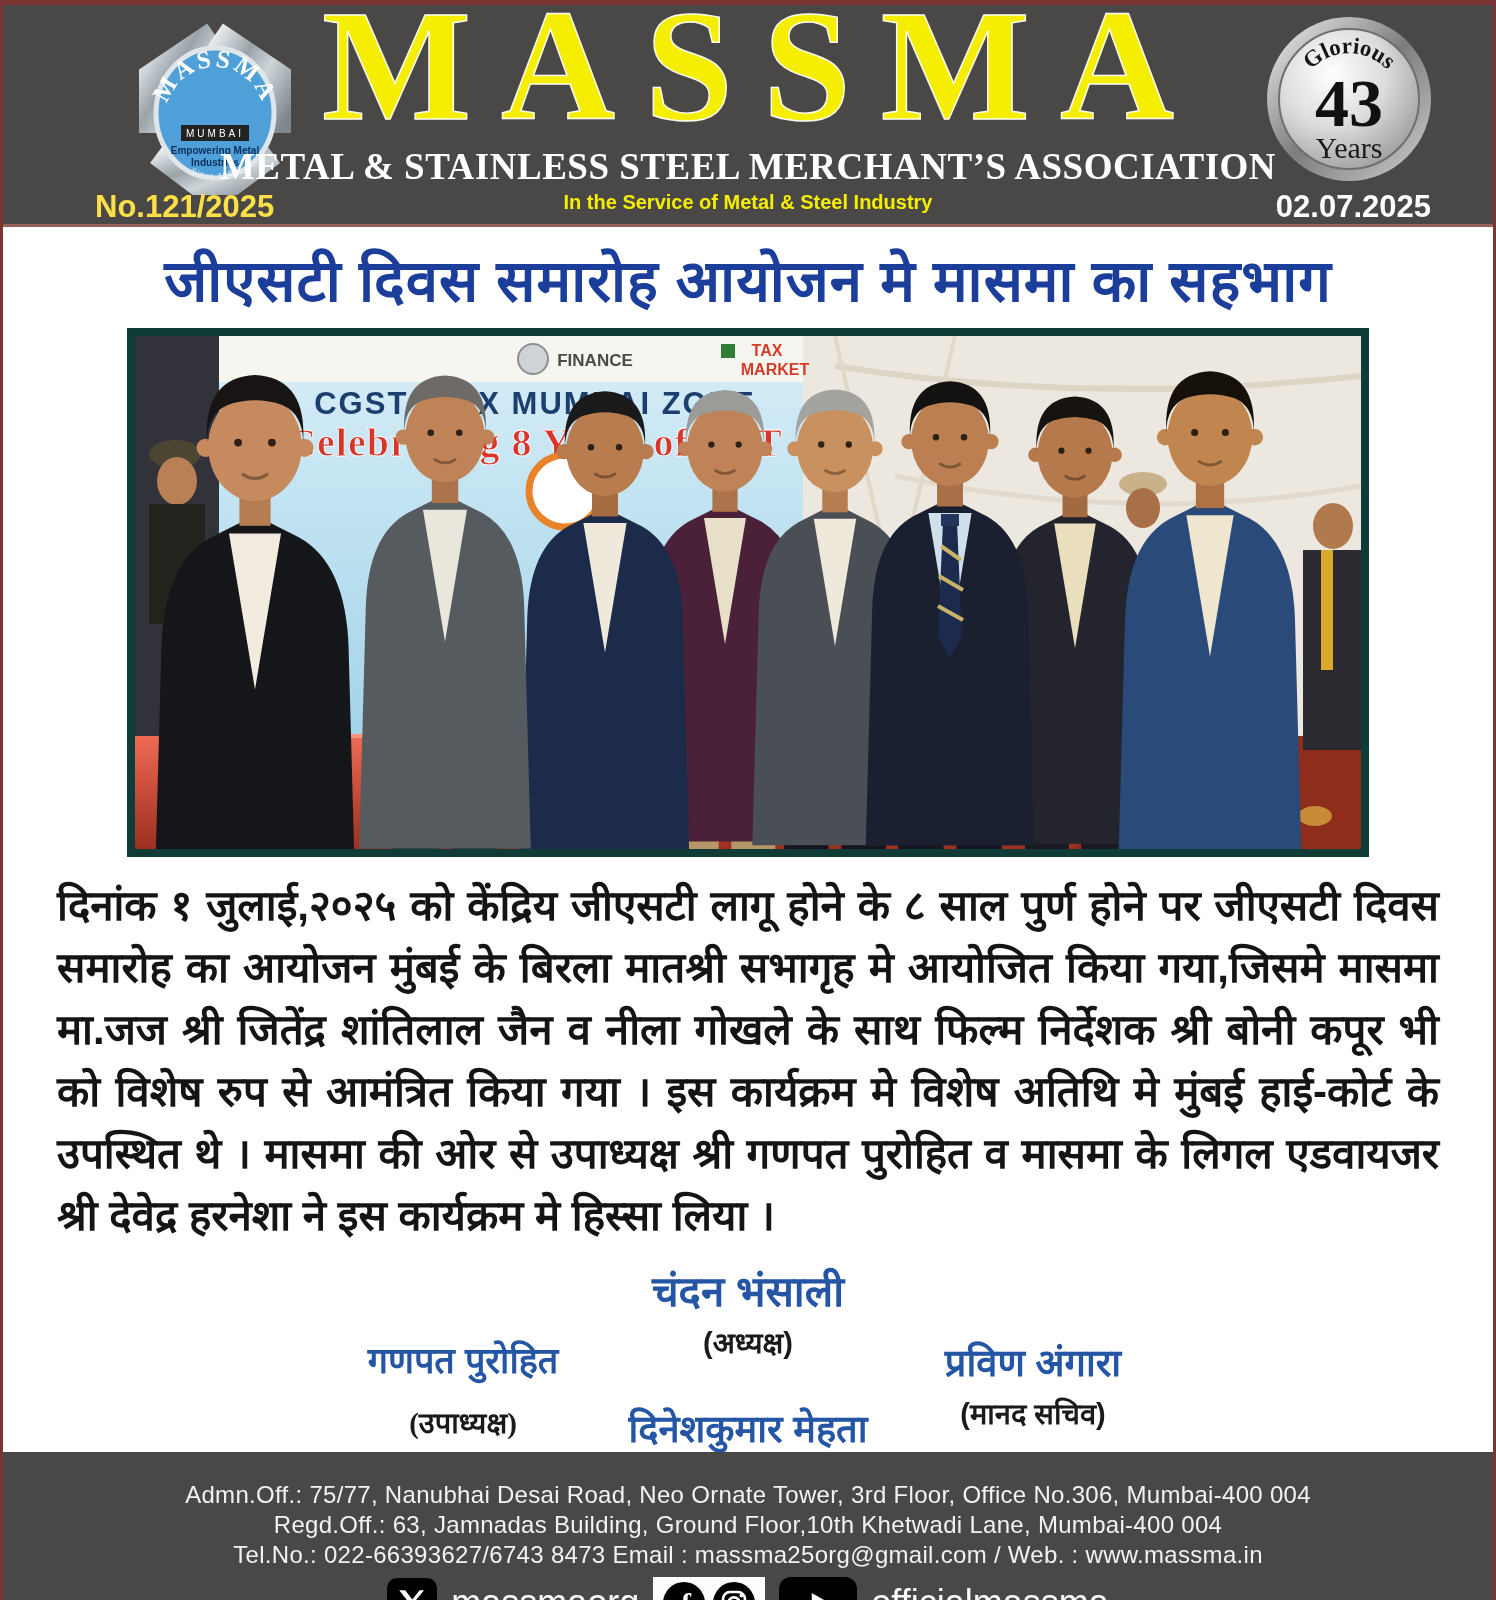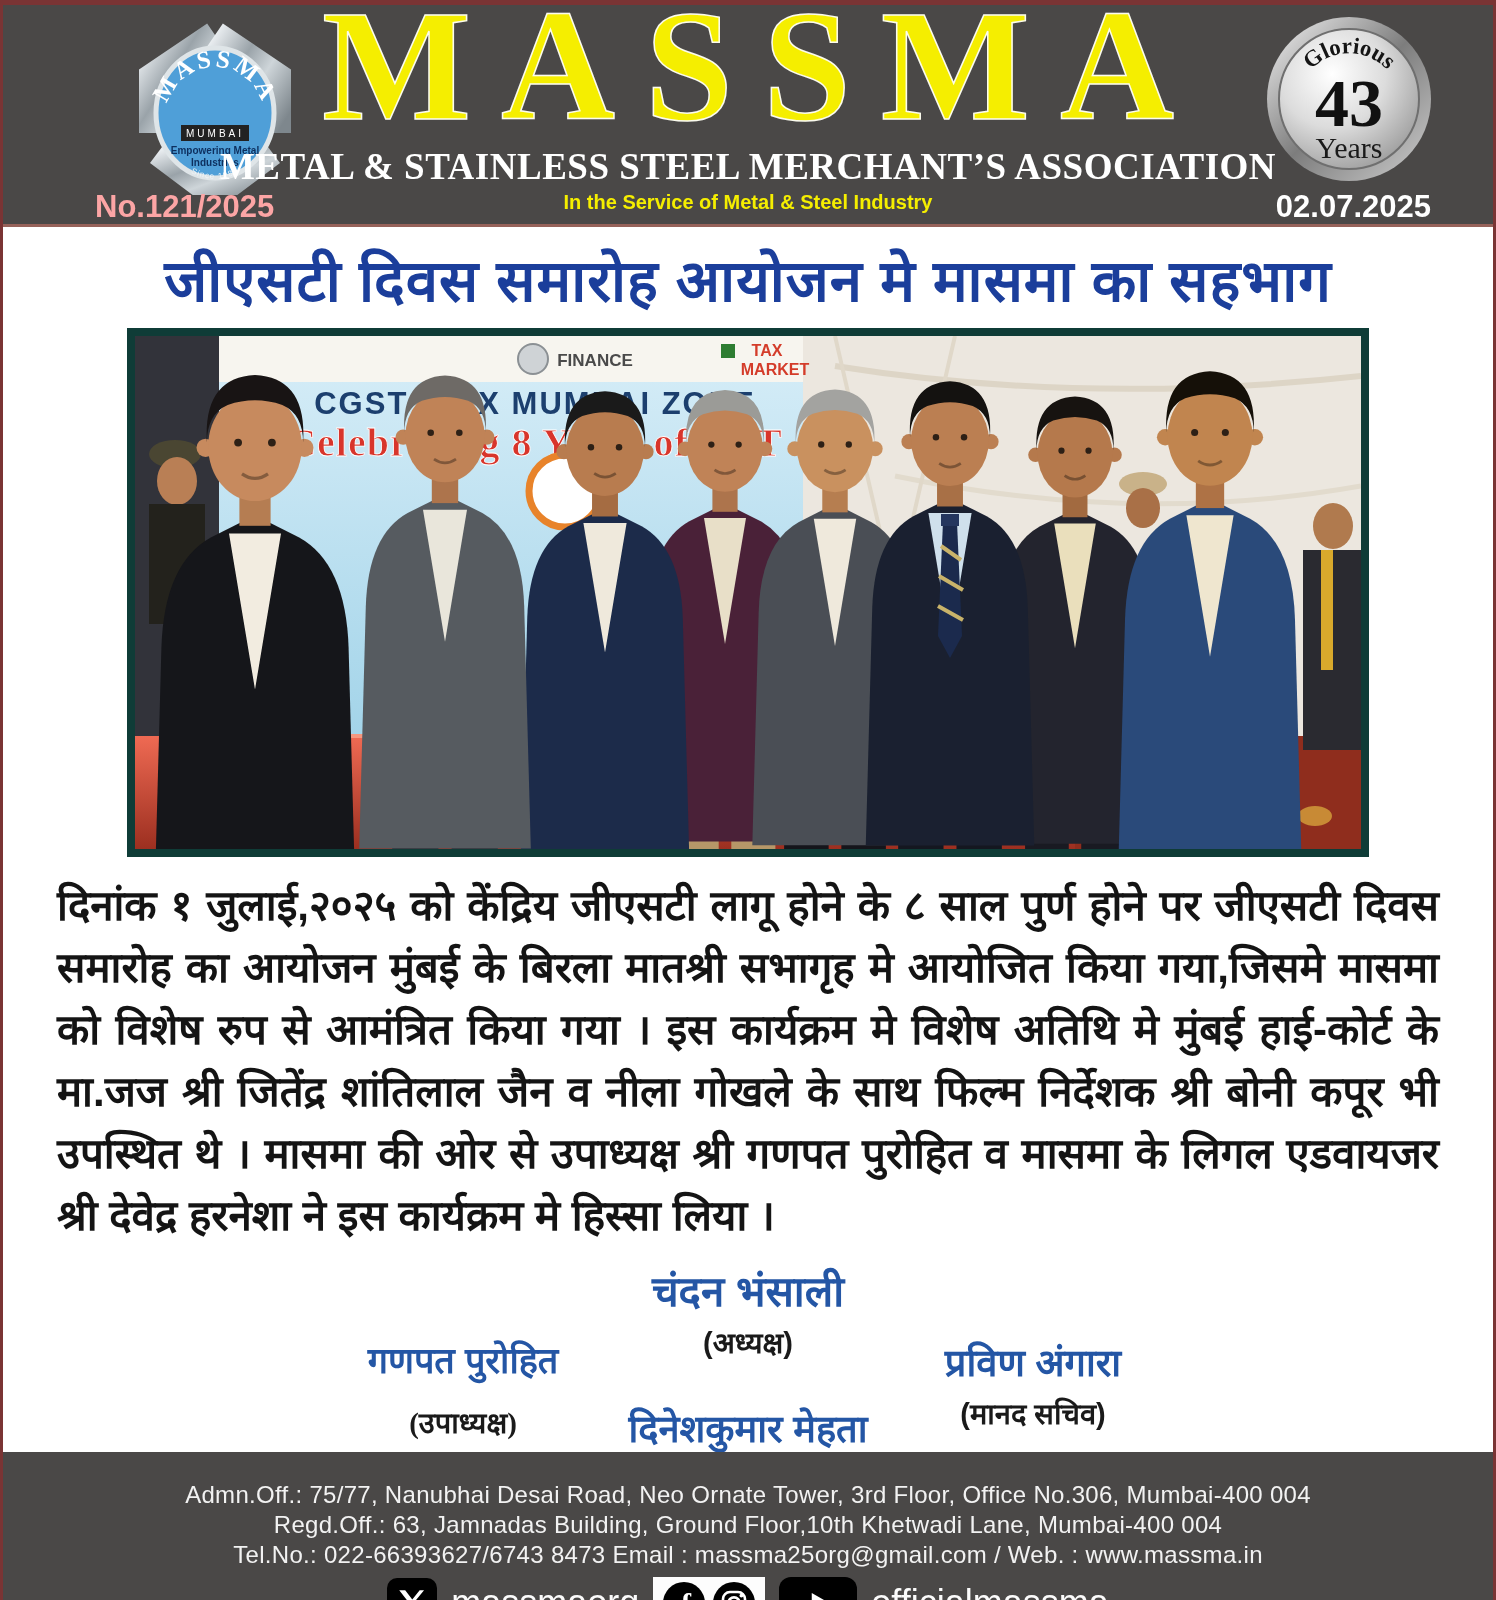--- a/index.html
+++ b/index.html
@@ -23,21 +23,21 @@
   }
   .hdr-sub{
     position:absolute; top:140px; left:0; right:0; text-align:center;
     font-family:"Liberation Serif", serif; font-weight:bold;
     font-size:37px; color:#ffffff; letter-spacing:0.5px;
   }
   .hdr-tag{
     position:absolute; top:186px; left:0; right:0; text-align:center;
     font-weight:bold; font-size:20px; color:#f5ee00;
   }
-  .ref-no{ position:absolute; left:92px; top:184px; font-weight:bold; font-size:31px; color:#fca5a5; }
+  .ref-no{ position:absolute; left:92px; top:184px; font-weight:bold; font-size:31px; color:#fde047; }
   .issue-date{ position:absolute; right:62px; top:184px; font-weight:bold; font-size:31px; color:#ffffff; }
   .logo-wrap{ position:absolute; left:92px; top:8px; width:240px; height:182px; }
   .badge-wrap{ position:absolute; right:58px; top:8px; width:172px; height:172px; }
   
   .headline{
     margin-top:12px; text-align:center;
     font-size:58px; font-weight:bold; color:#1b3e9b; letter-spacing:1px;
   }
   
   .photo-frame{
@@ -238,22 +238,22 @@
         <path d="M806,210 L826,224 M804,240 L828,254 M803,270 L828,284" stroke="#c9b36a" stroke-width="4"></path>
       </g>
       <use href="#person" transform="translate(957,-12) scale(1.18)" style="--coat:#2a4a7a;--shirt:#efe6cf;--pant:#1b2740;--hair:#151008;--skin:#c1854f;--skin2:#ae7245"></use>
       <use href="#person" transform="translate(-10,-13) scale(1.3)" style="--coat:#15161a;--shirt:#f2ece0;--pant:#0d0d12;--hair:#181414;--skin:#c78a5e;--skin2:#b57d52"></use>
     </svg>
   </div>
 
   <section class="article">
     <div class="ln">दिनांक १ जुलाई,२०२५ को केंद्रिय जीएसटी लागू होने के ८ साल पुर्ण होने पर जीएसटी दिवस</div>
     <div class="ln">समारोह का आयोजन मुंबई के बिरला मातश्री सभागृह मे आयोजित किया गया,जिसमे मासमा</div>
+    <div class="ln">मा.जज श्री जितेंद्र शांतिलाल जैन व नीला गोखले के साथ फिल्म निर्देशक श्री बोनी कपूर भी</div>
     <div class="ln">को विशेष रुप से आमंत्रित किया गया । इस कार्यक्रम मे विशेष अतिथि मे मुंबई हाई-कोर्ट के</div>
-    <div class="ln">मा.जज श्री जितेंद्र शांतिलाल जैन व नीला गोखले के साथ फिल्म निर्देशक श्री बोनी कपूर भी</div>
     <div class="ln">उपस्थित थे । मासमा की ओर से उपाध्यक्ष श्री गणपत पुरोहित व मासमा के लिगल एडवायजर</div>
     <div class="ln last">श्री देवेद्र हरनेशा ने इस कार्यक्रम मे हिस्सा लिया ।</div>
   </section>
 
   <section class="sig">
     <div class="sig-president">
       <div class="name">चंदन भंसाली</div>
       <div class="role">(अध्यक्ष)</div>
     </div>
     <div class="sig-vp">

